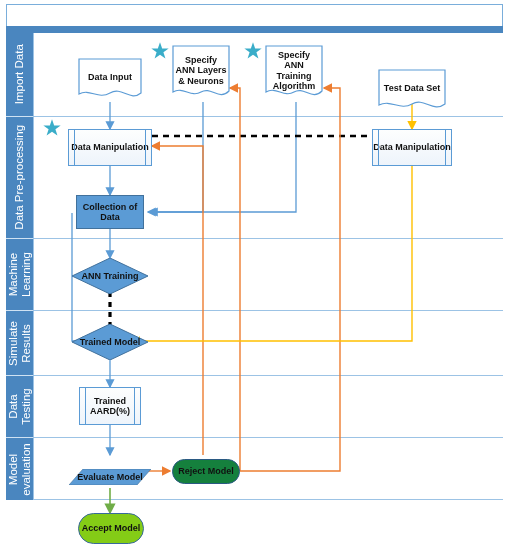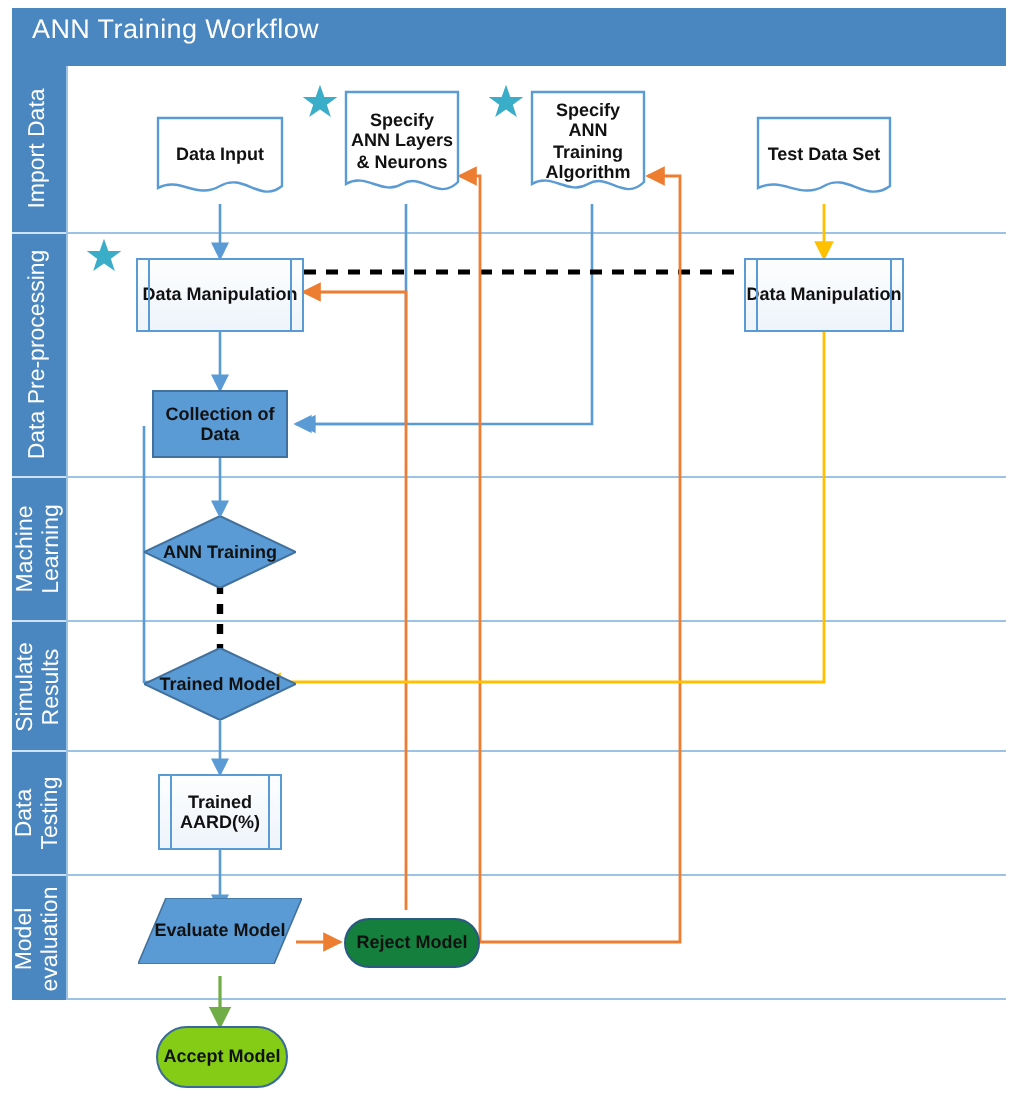--- a/index.html
+++ b/index.html
@@ -113,21 +113,20 @@
   #wires{position:absolute;left:0;top:0;width:509px;height:550px;z-index:3;
          pointer-events:none;}
 </style>
 </head>
 <body>
 
 <div id="canvas">
 
   <div class="frame"></div>
 
-  <div class="titlebar">ANN Training Workflow</div>
   <div class="titlestrip"></div>
 
   <div class="lanehead" style="top:33px;height:84px;">
     <span class="rot">Import Data</span>
   </div>
   <div class="lanebody" style="top:33px;height:84px;"></div>
 
   <div class="lanehead" style="top:117px;height:122px;">
     <span class="rot">Data Pre-processing</span>
   </div>
@@ -237,21 +236,21 @@
     <span class="txt">Specify ANN Layers &amp; Neurons</span>
   </div>
 
   <div class="shape doc" style="left:265px;top:45px;width:58px;height:57px;">
     <svg class="docsvg" viewBox="0 0 58 57" preserveAspectRatio="none">
       <path d="M1,1 H57 V46 C47,56 39,41 29,47 C19,53 11,41 1,47 Z" fill="#ffffff" stroke="#5b9bd5" stroke-width="1.2"></path>
     </svg>
     <span class="txt">Specify ANN Training Algorithm</span>
   </div>
 
-  <div class="shape doc" style="left:378px;top:58px;width:68px;height:44px;justify-content:center;">
+  <div class="shape doc" style="left:378px;top:69px;width:68px;height:44px;justify-content:center;">
     <svg class="docsvg" viewBox="0 0 68 44" preserveAspectRatio="none">
       <path d="M1,1 H67 V35 C55,44 46,28 34,35 C22,42 13,30 1,36 Z" fill="#ffffff" stroke="#5b9bd5" stroke-width="1.2"></path>
     </svg>
     <span class="txt">Test Data Set</span>
   </div>
 
   <div class="shape pproc" style="left:68px;top:129px;width:84px;height:37px;">
     <span>Data Manipulation</span>
   </div>
 
@@ -274,21 +273,21 @@
     <svg class="dsvg" viewBox="0 0 76 36" preserveAspectRatio="none">
       <path d="M38,0 L76,18 L38,36 L0,18 Z" fill="#5b9bd5" stroke="#41719c" stroke-width="1"></path>
     </svg>
     <span class="txt">ANN Training</span>
   </div>
 
   <div class="shape pproc" style="left:79px;top:387px;width:62px;height:38px;">
     <span>Trained AARD(%)</span>
   </div>
 
-  <div class="shape para" style="left:69px;top:449px;width:82px;height:33px;">
+  <div class="shape para" style="left:69px;top:469px;width:82px;height:16px;">
     <svg class="psvg" viewBox="0 0 82 33" preserveAspectRatio="none">
       <path d="M14,0 L82,0 L68,33 L0,33 Z" fill="#5b9bd5" stroke="#41719c" stroke-width="0.8"></path>
     </svg>
     <span class="txt">Evaluate Model</span>
   </div>
 
   <div class="shape pill dark" style="left:172px;top:459px;width:68px;height:25px;">
     <span>Reject Model</span>
   </div>
 

